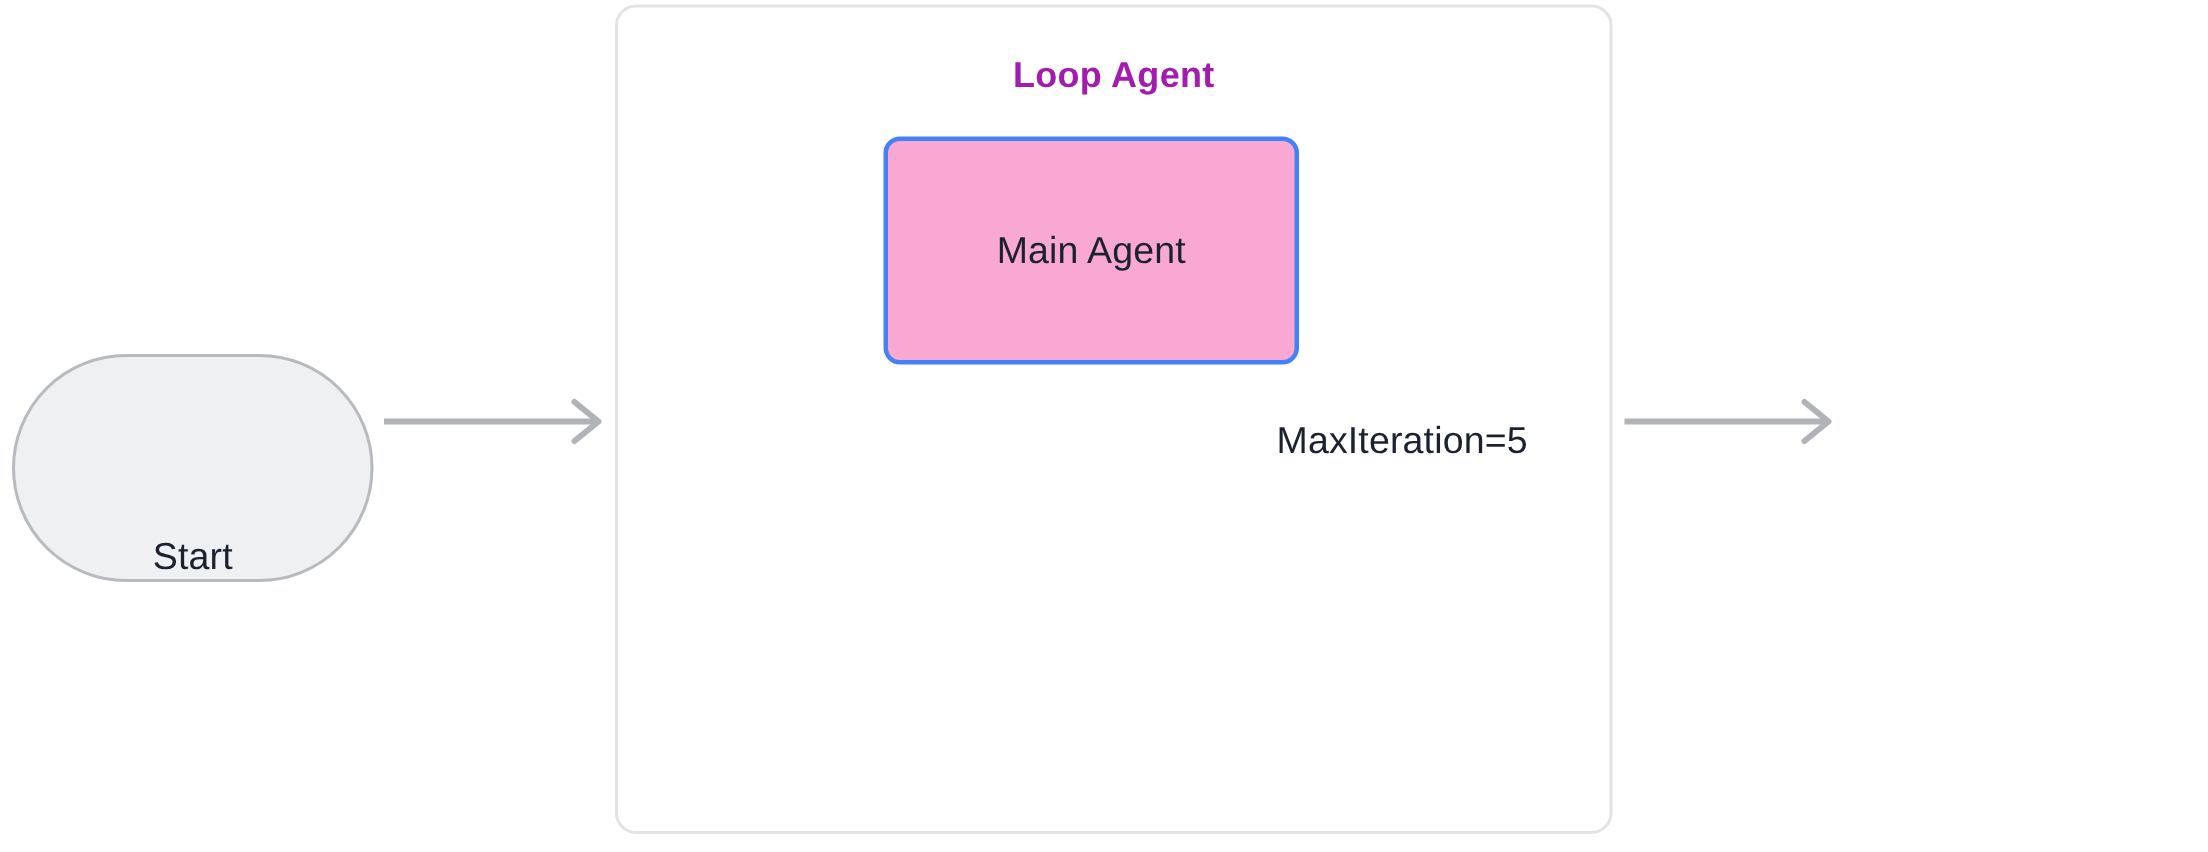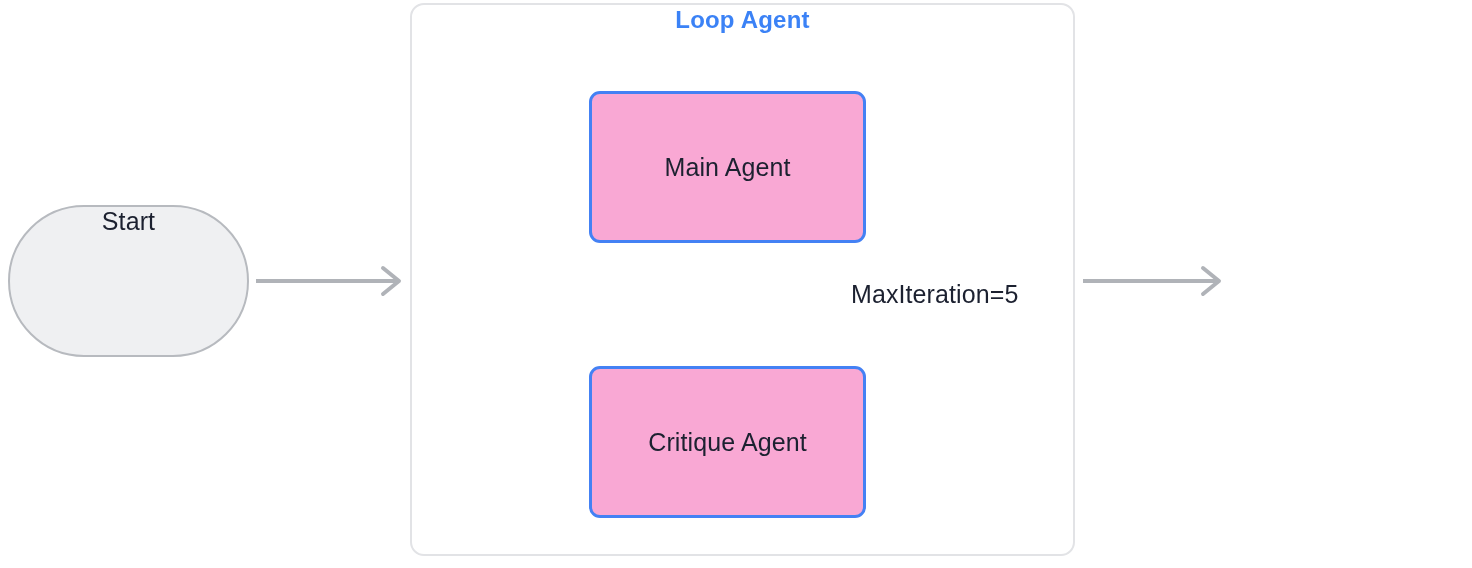--- a/index.html
+++ b/index.html
@@ -23,26 +23,27 @@
     top: 0;
     width: 1472px;
     height: 568px;
     pointer-events: none;
   }
 
   
   .terminal {
     position: absolute;
     display: flex;
-    align-items: flex-start;
+    align-items: flex-end;
     justify-content: center;
     background: #eff0f2;
     border: 2px solid #b7babf;
     border-radius: 999px;
     box-sizing: border-box;
+    margin-top: 31px;
   }
   .terminal .label {
     font-size: 25px;
     color: #1c2130;
     letter-spacing: 0.1px;
   }
   #node-start { left: 8px;   top: 205px; width: 241px; height: 152px; }
   #node-end   { left: 1222px; top: 205px; width: 242px; height: 152px; }
 
   
@@ -53,26 +54,26 @@
     width: 665px;
     height: 553px;
     background: #ffffff;
     border: 2px solid #e2e3e6;
     border-radius: 14px;
     box-sizing: border-box;
   }
   #loop-title {
     position: absolute;
     left: 0;
-    top: 1px;
+    top: 32px;
     width: 100%;
     text-align: center;
     font-size: 24px;
     font-weight: bold;
-    color: #3b82f6;
+    color: #a21caf;
     letter-spacing: 0.2px;
   }
 
   
   .agent-box {
     position: absolute;
     display: flex;
     align-items: center;
     justify-content: center;
     background: #f9a8d4;
@@ -134,20 +135,17 @@
   </div>
 
   <div id="loop-container">
     <div id="loop-title">Loop Agent</div>
   </div>
 
   <div id="node-main" class="agent-box">
     <span class="label">Main Agent</span>
   </div>
 
-  <div id="node-critique" class="agent-box">
-    <span class="label">Critique Agent</span>
-  </div>
 
   <div id="loop-label">MaxIteration=5</div>
 
 
 </div>
 
 </body></html>

